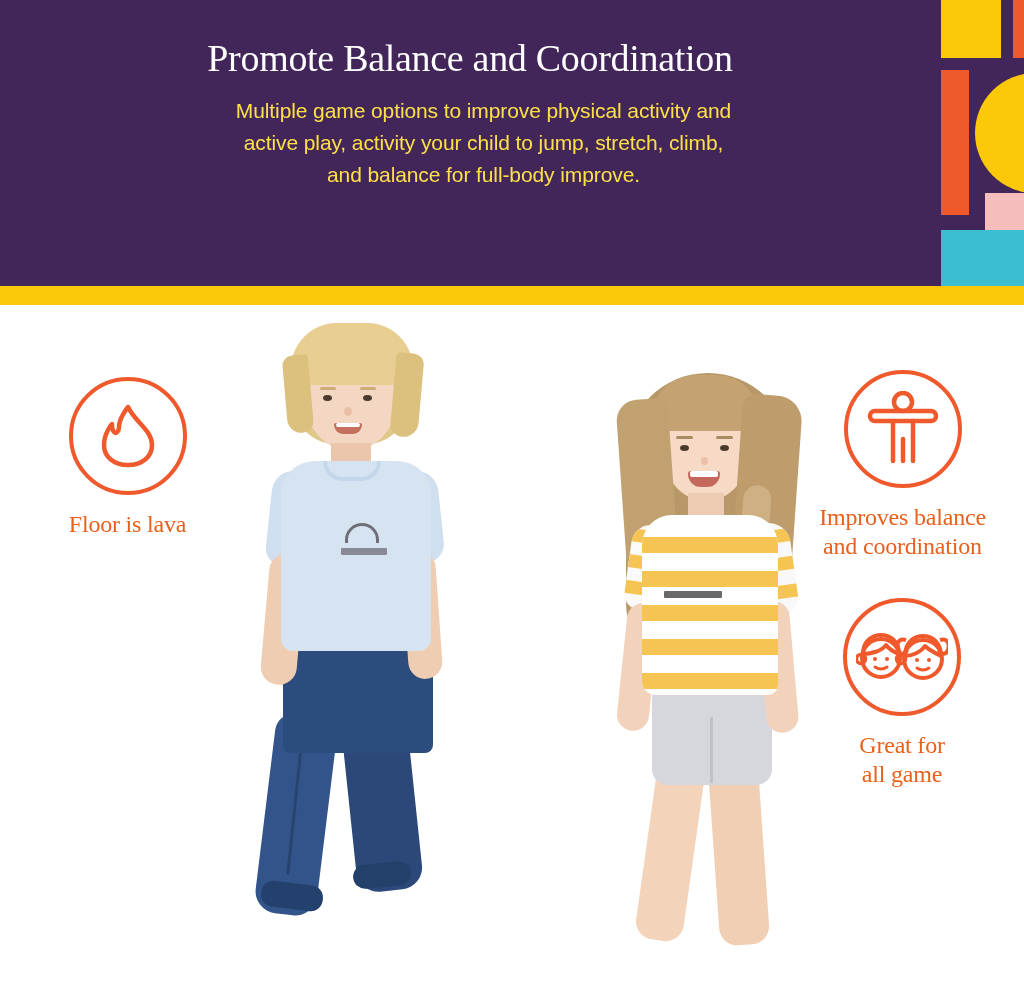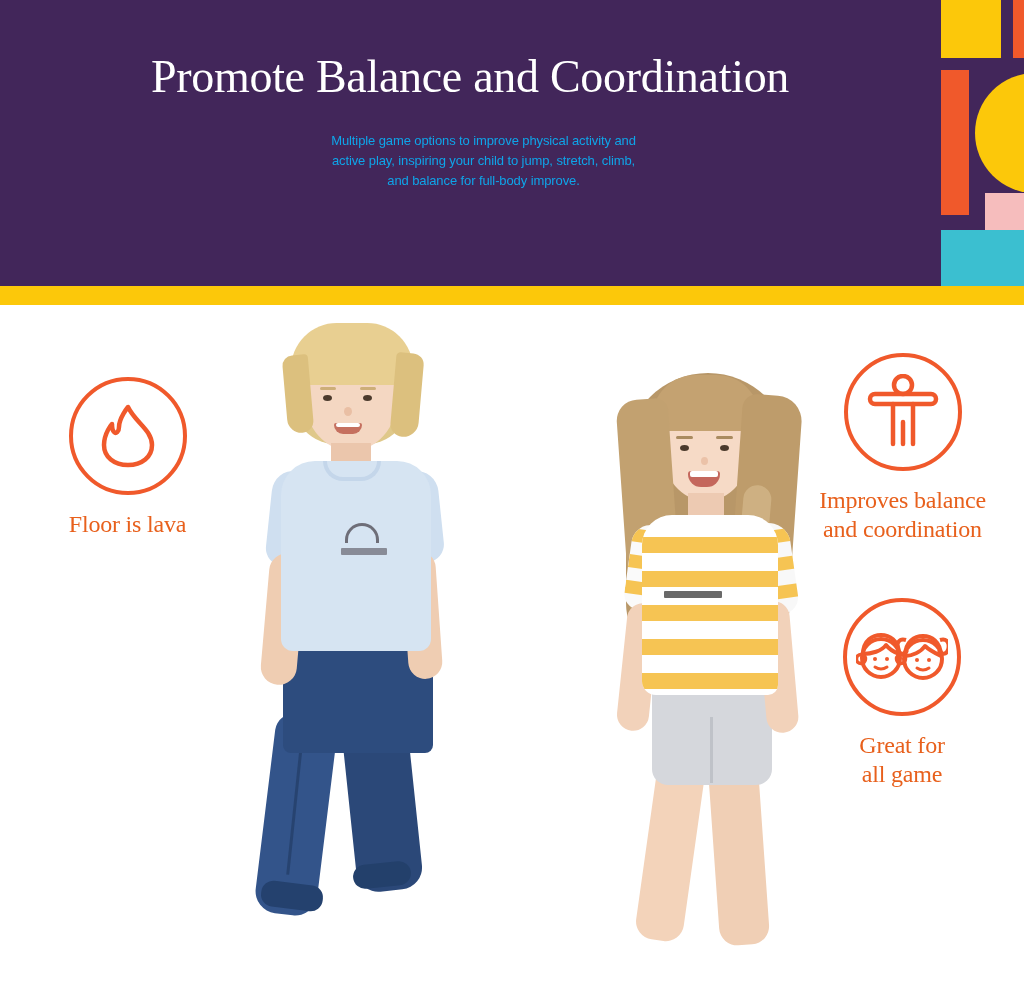--- a/index.html
+++ b/index.html
@@ -15,32 +15,32 @@
   
   .header{
     position:absolute;left:0;top:0;width:1024px;height:286px;
     background:#42265A;overflow:hidden;
   }
   .header-text{
     position:absolute;left:0;top:0;width:940px;
     text-align:center;
   }
   .headline{
-    margin:14px;padding:38px 30px 0 30px;
+    margin:0;padding:38px 30px 0 30px;
     font-family:"Liberation Serif", serif;
-    font-size:46px;line-height:1.07;
+    font-size:38px;line-height:1.07;
     font-weight:400;color:#ffffff;
     letter-spacing:-0.3px;
   }
   .headline .l2{display:block;}
   .subhead{
     margin:0;padding:16px 59px 0 86px;
     font-family:"Liberation Sans", sans-serif;
-    font-size:13px;line-height:1.53;
-    color:#0ea5e9;font-weight:400;
+    font-size:21px;line-height:1.53;
+    color:#fde047;font-weight:400;
     letter-spacing:-0.1px;
   }
   .subhead span{display:block;}
 
   
   .deco{position:absolute;}
   .deco-yellow-rect{left:941px;top:-4px;width:60px;height:62px;background:#FCC80A;}
   .deco-orange-rect-top{left:1013px;top:-4px;width:60px;height:62px;background:#F0592B;}
   .deco-orange-bar{left:941px;top:70px;width:28px;height:145px;background:#F0592B;}
   .deco-yellow-circle{left:975px;top:73px;width:120px;height:120px;border-radius:50%;background:#FCC80A;}
@@ -75,21 +75,21 @@
   .feat-label{
     margin-top:15px;
     font-family:"Liberation Serif", serif;
     font-size:24px;line-height:1.22;color:#E8601C;
     white-space:pre-line;
     letter-spacing:-0.2px;
   }
 
   .feat-lava{left:45px;top:72px;width:165px;}
   .feat-obstacle{left:45px;top:293px;width:165px;}
-  .feat-balance{left:790px;top:48px;width:225px;}
+  .feat-balance{left:790px;top:65px;width:225px;}
   .feat-ages{left:812px;top:293px;width:180px;}
 
   
   .photo{position:absolute;left:0;top:0;width:1024px;height:690px;overflow:hidden;}
 
   
   .boy{position:absolute;left:245px;top:10px;width:230px;height:620px;}
   .boy-hair-back{
     position:absolute;left:46px;top:12px;width:120px;height:118px;
     background:#DFC88A;border-radius:58px 58px 48px 48px;
@@ -272,21 +272,21 @@
     <div class="deco deco-green-tri"></div>
     <div class="deco deco-teal-l"></div>
     <div class="deco deco-teal-stem"></div>
 
     <div class="header-text">
       <h1 class="headline">
         <span>Promote Balance and Coordination</span>
       </h1>
       <p class="subhead">
         <span>Multiple game options to improve physical activity and</span>
-        <span>active play, inspiring your child to jump, stretch, climb,</span>
+        <span>active play, activity your child to jump, stretch, climb,</span>
         <span>and balance for full-body improve.</span>
       </p>
     </div>
   </div>
 
   <div class="yellow-bar"></div>
 
   <div class="panel">
 
     <div class="photo">

